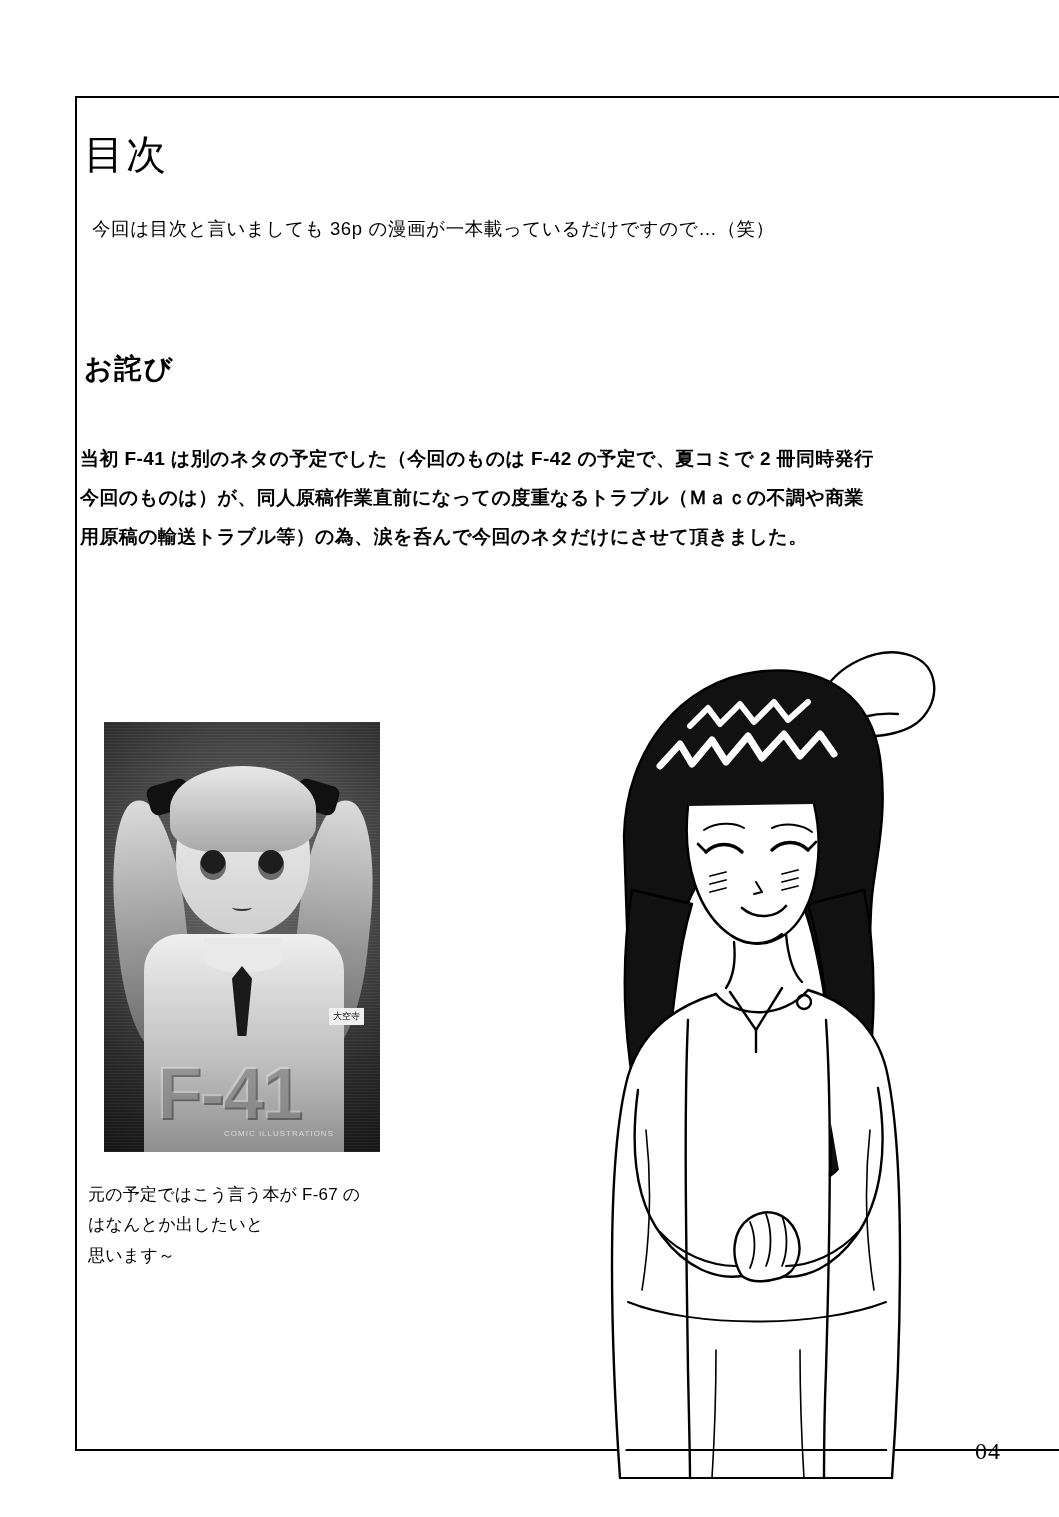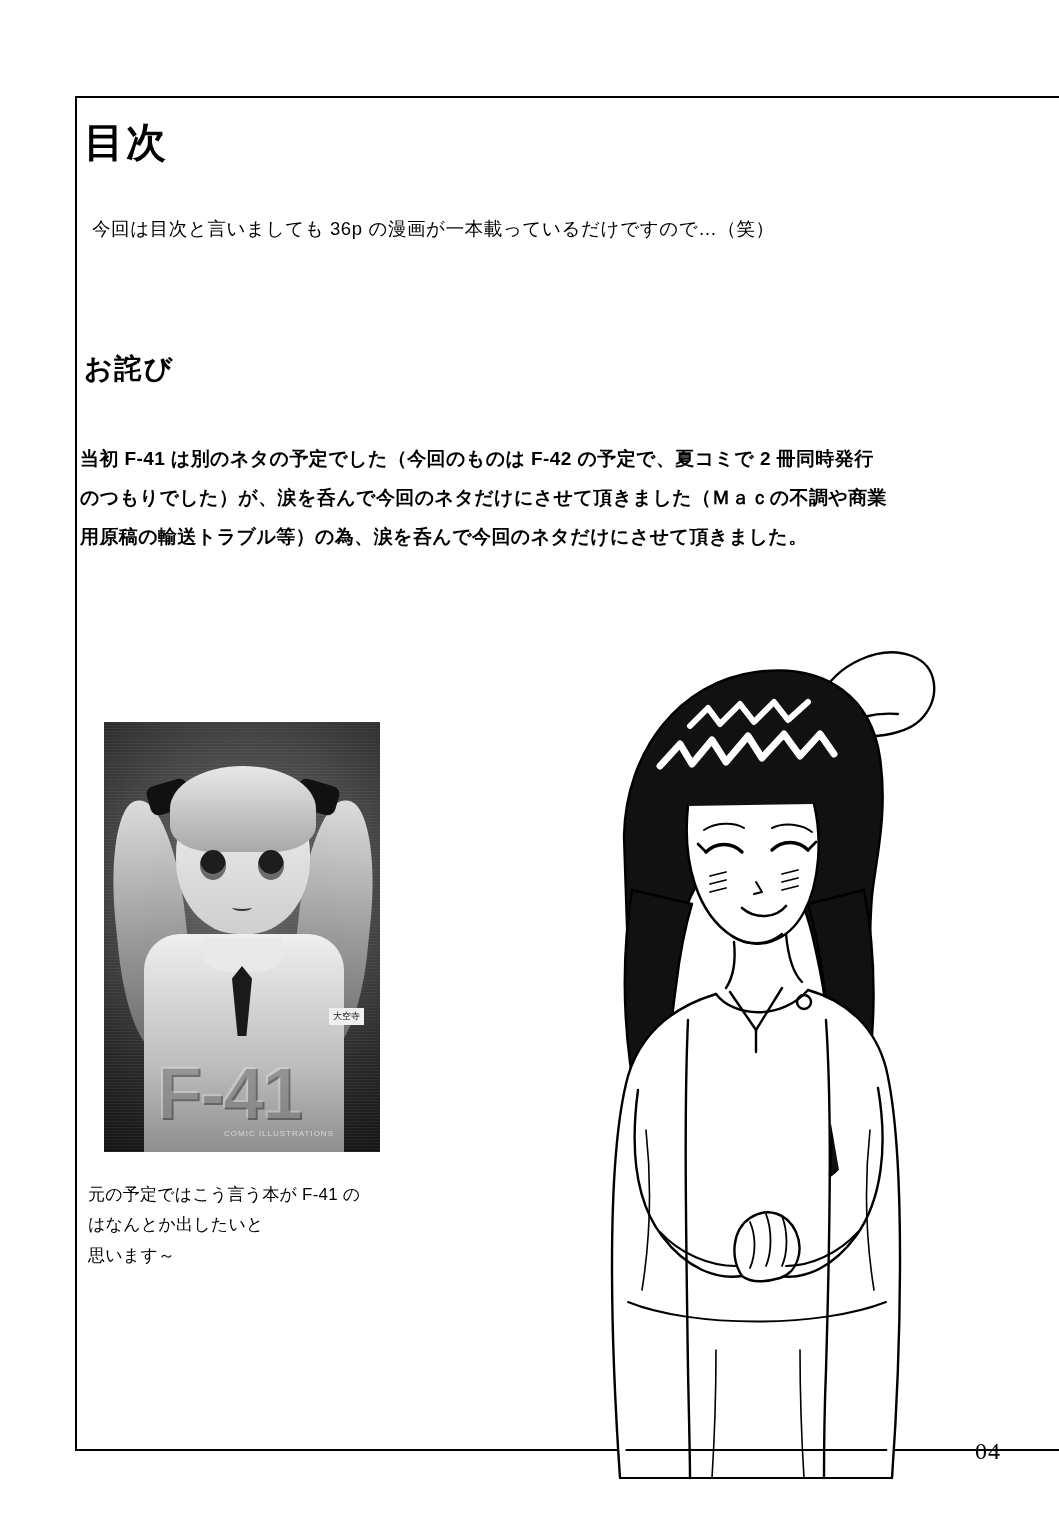--- a/index.html
+++ b/index.html
@@ -32,23 +32,23 @@
     width: 1045px;
     height: 1355px;
     border: 2px solid #000;
     border-right: none;
     box-sizing: border-box;
   }
 
   .title {
     position: absolute;
     left: 84px;
-    top: 118px;
+    top: 130px;
     font-size: 40px;
-    font-weight: bold;
+    font-weight: normal;
     letter-spacing: 2px;
     line-height: 1.2;
   }
 
   .intro-line {
     position: absolute;
     left: 92px;
     top: 216px;
     font-size: 18.5px;
     letter-spacing: 0.6px;
@@ -233,21 +233,21 @@
   <div class="frame"></div>
 
   <div class="title">目次</div>
 
   <div class="intro-line">今回は目次と言いましても 36p の漫画が一本載っているだけですので…（笑）</div>
 
   <div class="subtitle">お詫び</div>
 
   <div class="body-text">
     <p>当初 F-41 は別のネタの予定でした（今回のものは F-42 の予定で、夏コミで 2 冊同時発行</p>
-    <p>のつもりでした）が、涙を呑んで今回のネタだけにさせて頂きました（Ｍａｃの不調や商業</p>
+    <p>今回のものは）が、同人原稿作業直前になっての度重なるトラブル（Ｍａｃの不調や商業</p>
     <p>用原稿の輸送トラブル等）の為、涙を呑んで今回のネタだけにさせて頂きました。</p>
   </div>
 
   <div class="cover-thumb">
     <div class="ct-bg"></div>
     <div class="ct-hair-l"></div>
     <div class="ct-hair-r"></div>
     <div class="ct-ribbon-l"></div>
     <div class="ct-ribbon-r"></div>
     <div class="ct-head"></div>
@@ -257,21 +257,21 @@
     <div class="ct-mouth"></div>
     <div class="ct-body"></div>
     <div class="ct-collar"></div>
     <div class="ct-tie"></div>
     <div class="ct-badge">大空寺</div>
     <div class="ct-logo">F-41</div>
     <div class="ct-footer">COMIC ILLUSTRATIONS</div>
   </div>
 
   <div class="caption">
-    <p>元の予定ではこう言う本が F-41 の</p>
+    <p>元の予定ではこう言う本が F-67 の</p>
     <p>はなんとか出したいと</p>
     <p>思います～</p>
   </div>
 
   <div class="nurse">
     <svg width="430" height="900" viewBox="0 0 430 900" xmlns="http://www.w3.org/2000/svg">
       <g fill="none" stroke="#000" stroke-width="2.4" stroke-linecap="round" stroke-linejoin="round">
 
         <path d="M300 108 C316 74 360 54 392 66 C418 76 420 106 404 126 C388 146 344 152 318 140 Z" fill="#ffffff"></path>
         <path d="M318 140 C330 128 356 122 378 124"></path>

